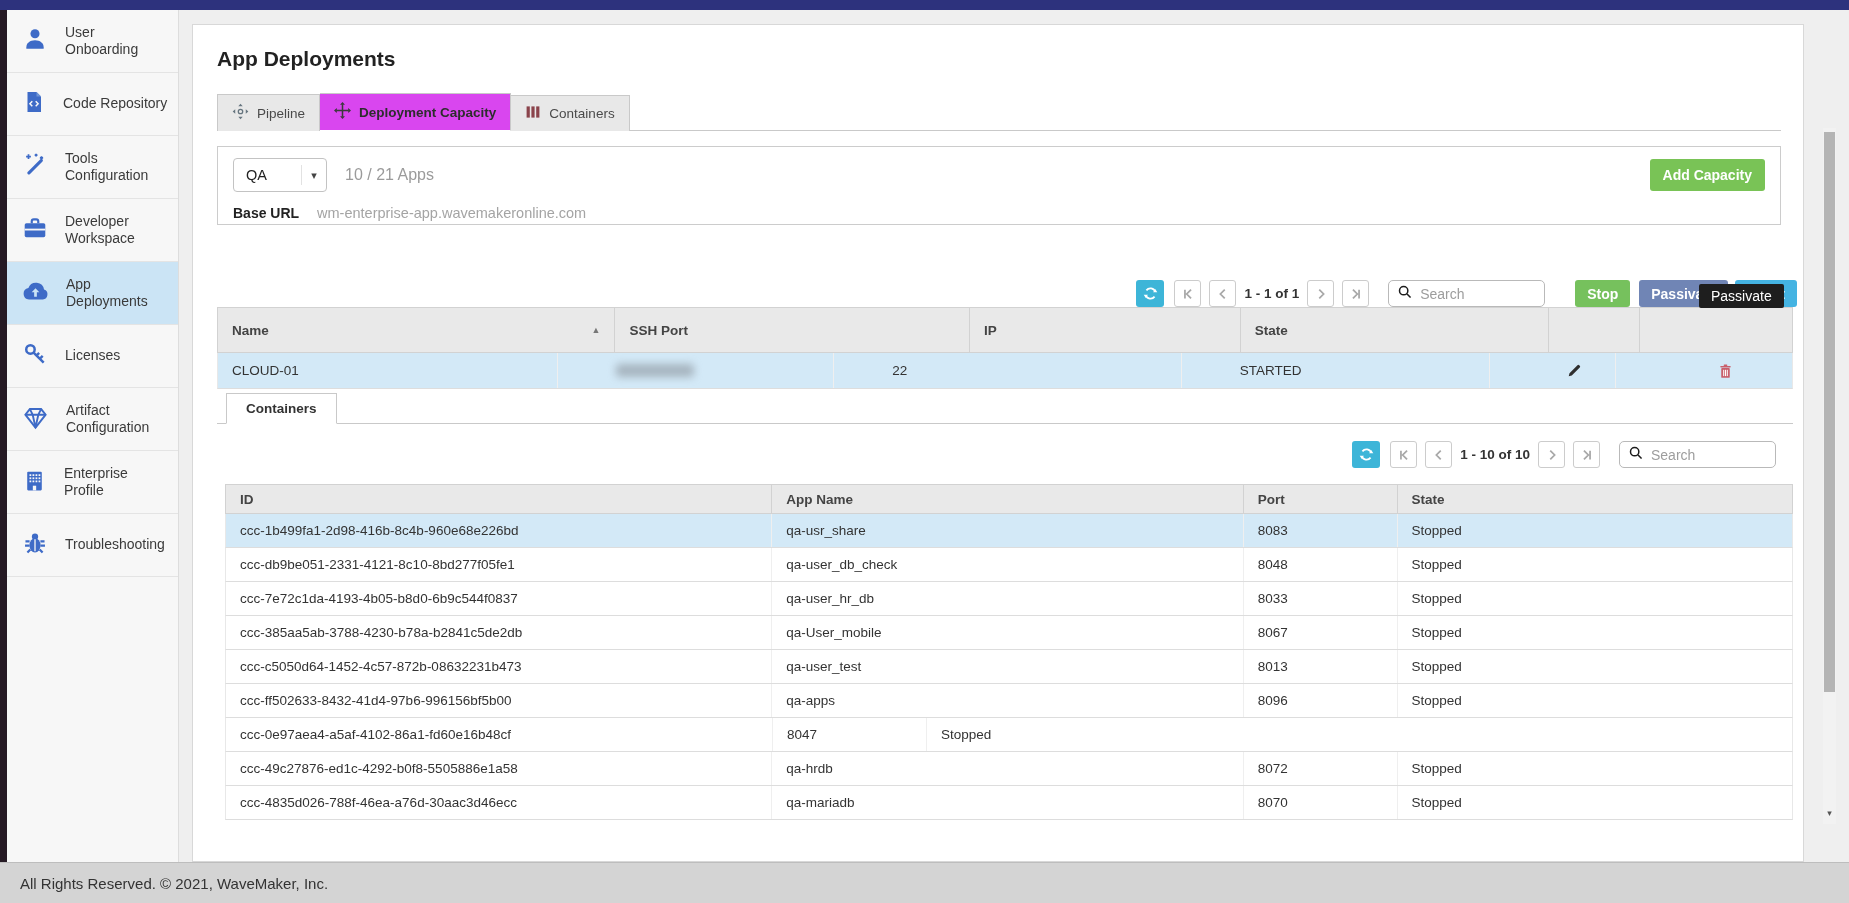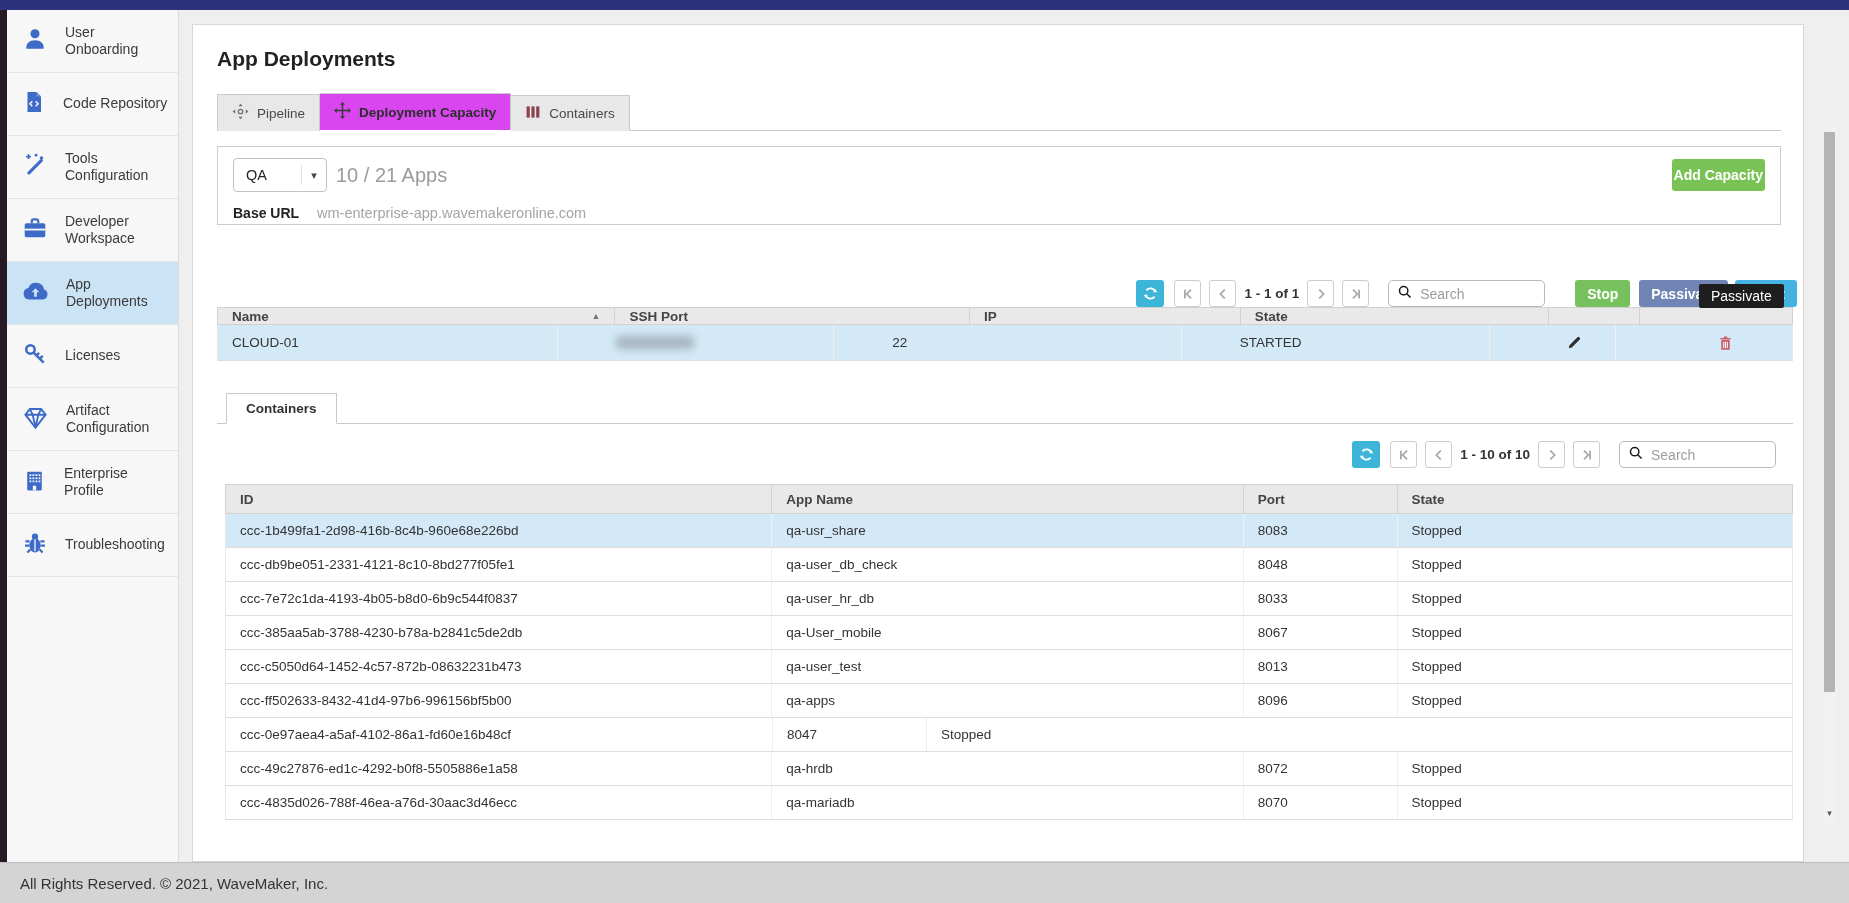--- a/index.html
+++ b/index.html
@@ -35,23 +35,23 @@
   .tab.active{background:#d946ef;font-weight:bold;color:#2d2d2d;border-bottom:1px solid #fff;}
   
   .qa-panel{position:absolute;left:24px;top:121px;width:1564px;height:79px;border:1px solid #ccc;
     box-sizing:border-box;padding:11px 15px;}
   .qa-row{display:flex;align-items:center;}
   .env-select{width:94px;height:34px;border:1px solid #c3c3c3;border-radius:4px;background:#fff;
     display:flex;align-items:center;cursor:pointer;box-sizing:border-box;}
   .env-select .val{flex:1;padding-left:12px;font-size:14.5px;color:#222;}
   .env-select .caret{width:24px;text-align:center;color:#444;font-size:11px;border-left:1px solid #e2e2e2;
     height:20px;line-height:20px;}
-  .apps-count{margin-left:9px;color:#9b9b9b;font-size:20px;}
+  .apps-count{margin-left:18px;color:#9b9b9b;font-size:16px;}
   .add-capacity{margin-left:auto;background:#79c356;color:#fff;border:none;border-radius:3px;
-    font-size:14px;font-weight:bold;padding:8px 2px;cursor:pointer;font-family:inherit;}
+    font-size:14px;font-weight:bold;padding:8px 13px;cursor:pointer;font-family:inherit;}
   .baseurl-row{margin-top:13px;font-size:14px;}
   .baseurl-row .bl{font-weight:bold;color:#222;}
   .baseurl-row .bv{color:#a4a4a4;margin-left:14px;font-size:14.5px;}
   
   .pager{position:absolute;display:flex;align-items:center;height:27px;}
   .pager1{top:255px;right:6px;}
   .pager2{top:416px;right:27px;}
   .icon-btn{width:28px;height:27px;border:none;border-radius:3px;background:#3db5d8;display:flex;
     align-items:center;justify-content:center;cursor:pointer;padding:0;}
   .nav-btn{width:27px;height:27px;background:#fff;border:1px solid #ccc;border-radius:3px;
@@ -75,21 +75,21 @@
     font-weight:bold;font-size:13.5px;color:#444;}
   .thead .c{border-right:1px solid #d2d2d2;}
   .thead .c:last-child{border-right:none;}
   .trow{display:flex;background:#fff;border-bottom:1px solid #ddd;border-left:1px solid #e8e8e8;
     border-right:1px solid #e8e8e8;box-sizing:border-box;font-size:13.5px;color:#333;cursor:pointer;}
   .trow .c{border-right:1px solid #efefef;}
   .trow .c:last-child{border-right:none;}
   .trow.selected{background:#d3e9f7;}
   .c{padding:0 14px;display:flex;align-items:center;box-sizing:border-box;overflow:hidden;white-space:nowrap;}
   .table1{position:absolute;left:24px;top:282px;width:1576px;}
-  .table1 .thead{height:18px;}
+  .table1 .thead{height:46px;}
   .table1 .trow{height:36px;gap:44px;}
   .t1c1{width:398px;justify-content:space-between;} .t1c2{width:271px;} .t1c3{width:355px;}
   .t1c4{width:309px;} .t1c5{width:91px;justify-content:center;} .t1c6{width:152px;justify-content:center;}
   .sort-asc{font-size:9px;color:#777;}
   .ip-blur{display:inline-block;width:78px;height:13px;border-radius:3px;background:#8d97a0;
     filter:blur(4px);opacity:.65;}
   
   .subtabs{position:absolute;left:24px;top:368px;width:1576px;border-bottom:1px solid #c9c9c9;height:31px;box-sizing:border-box;}
   .subtab{display:inline-block;margin-left:9px;background:#fff;border:1px solid #c9c9c9;border-bottom:1px solid #fff;
     font-size:13.5px;font-weight:bold;color:#333;padding:7px 19px;position:relative;top:0px;height:31px;

